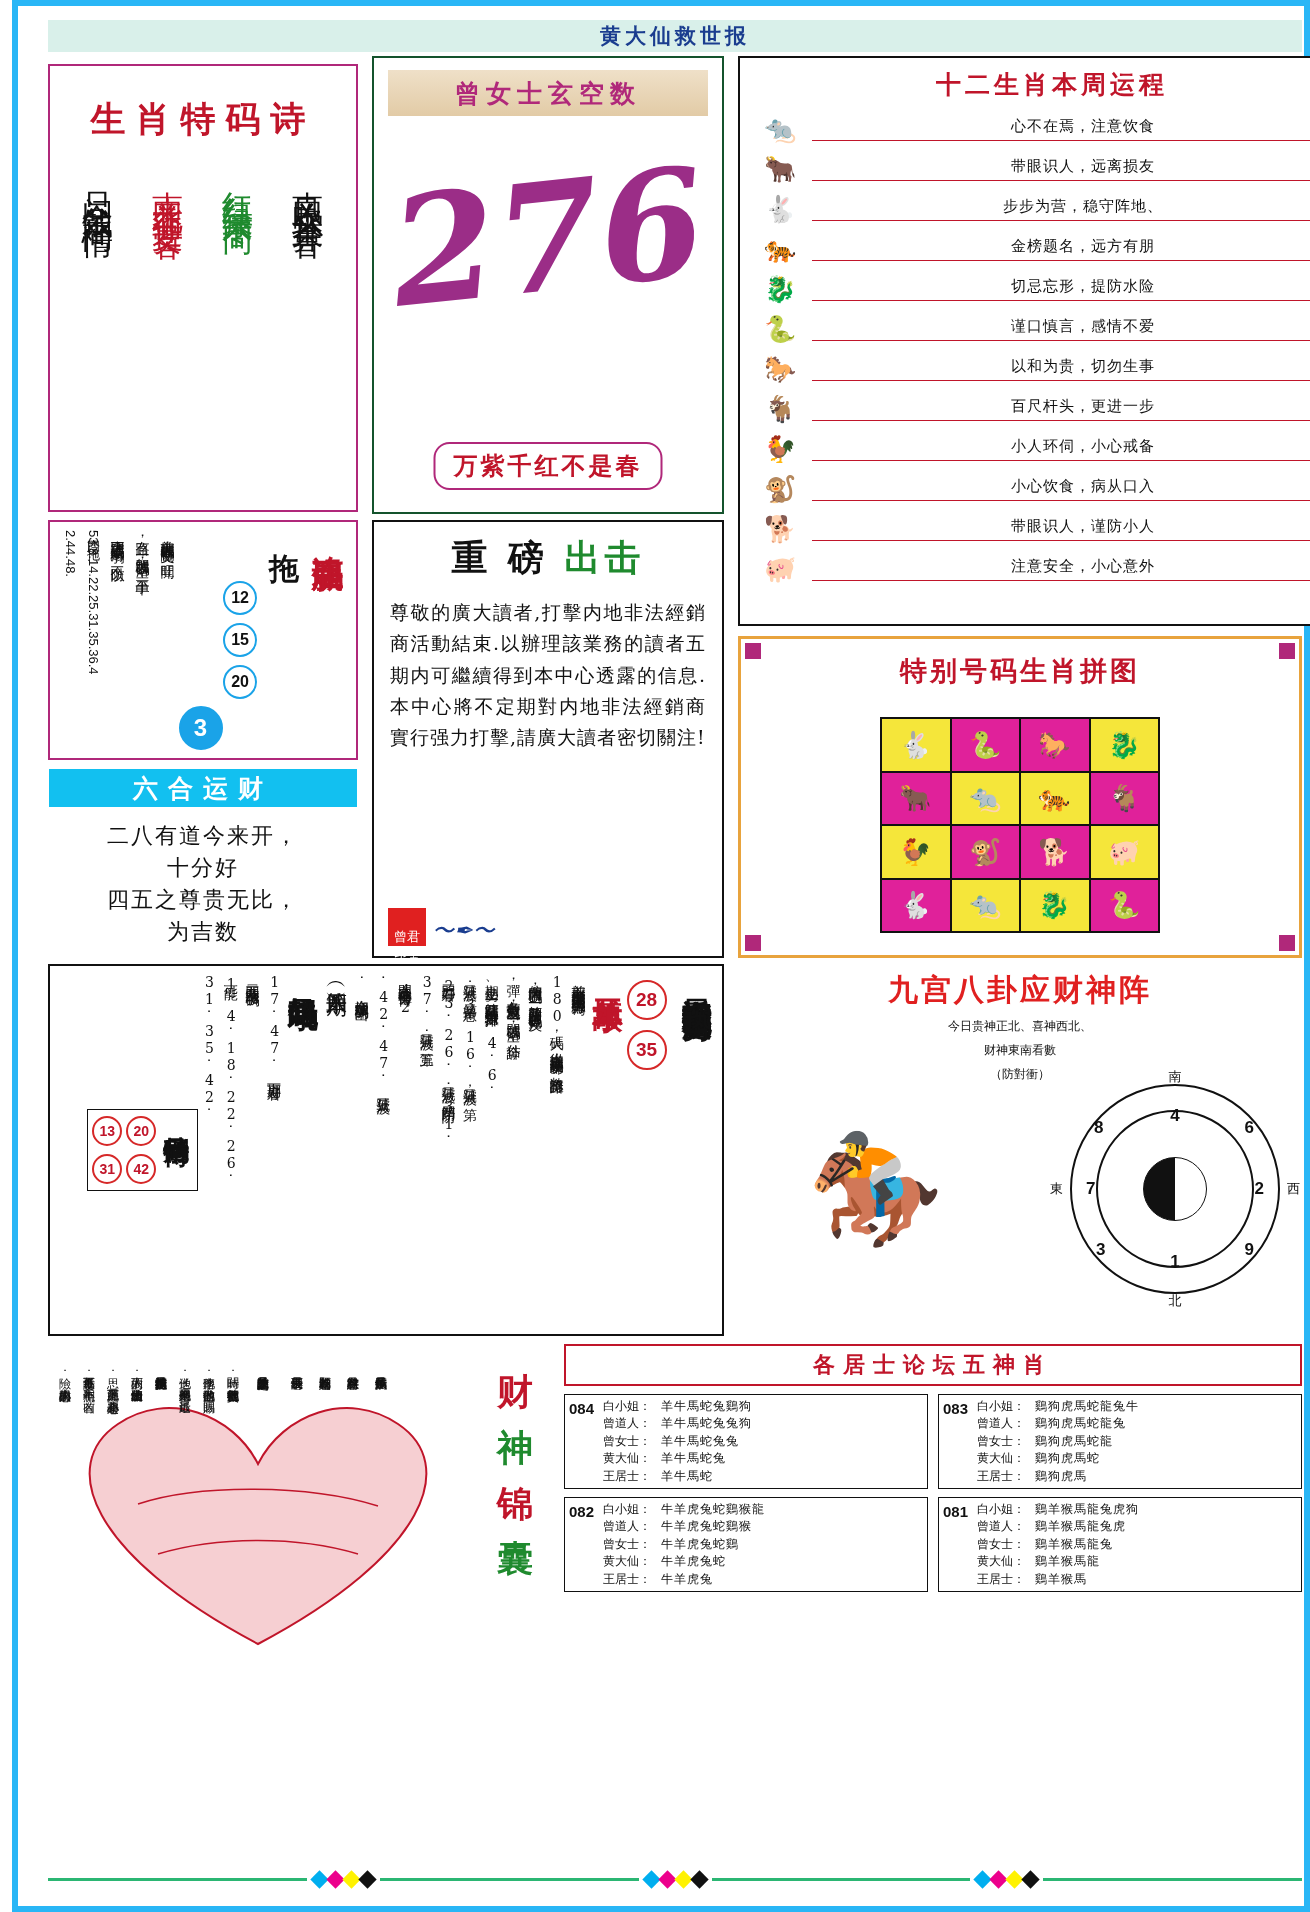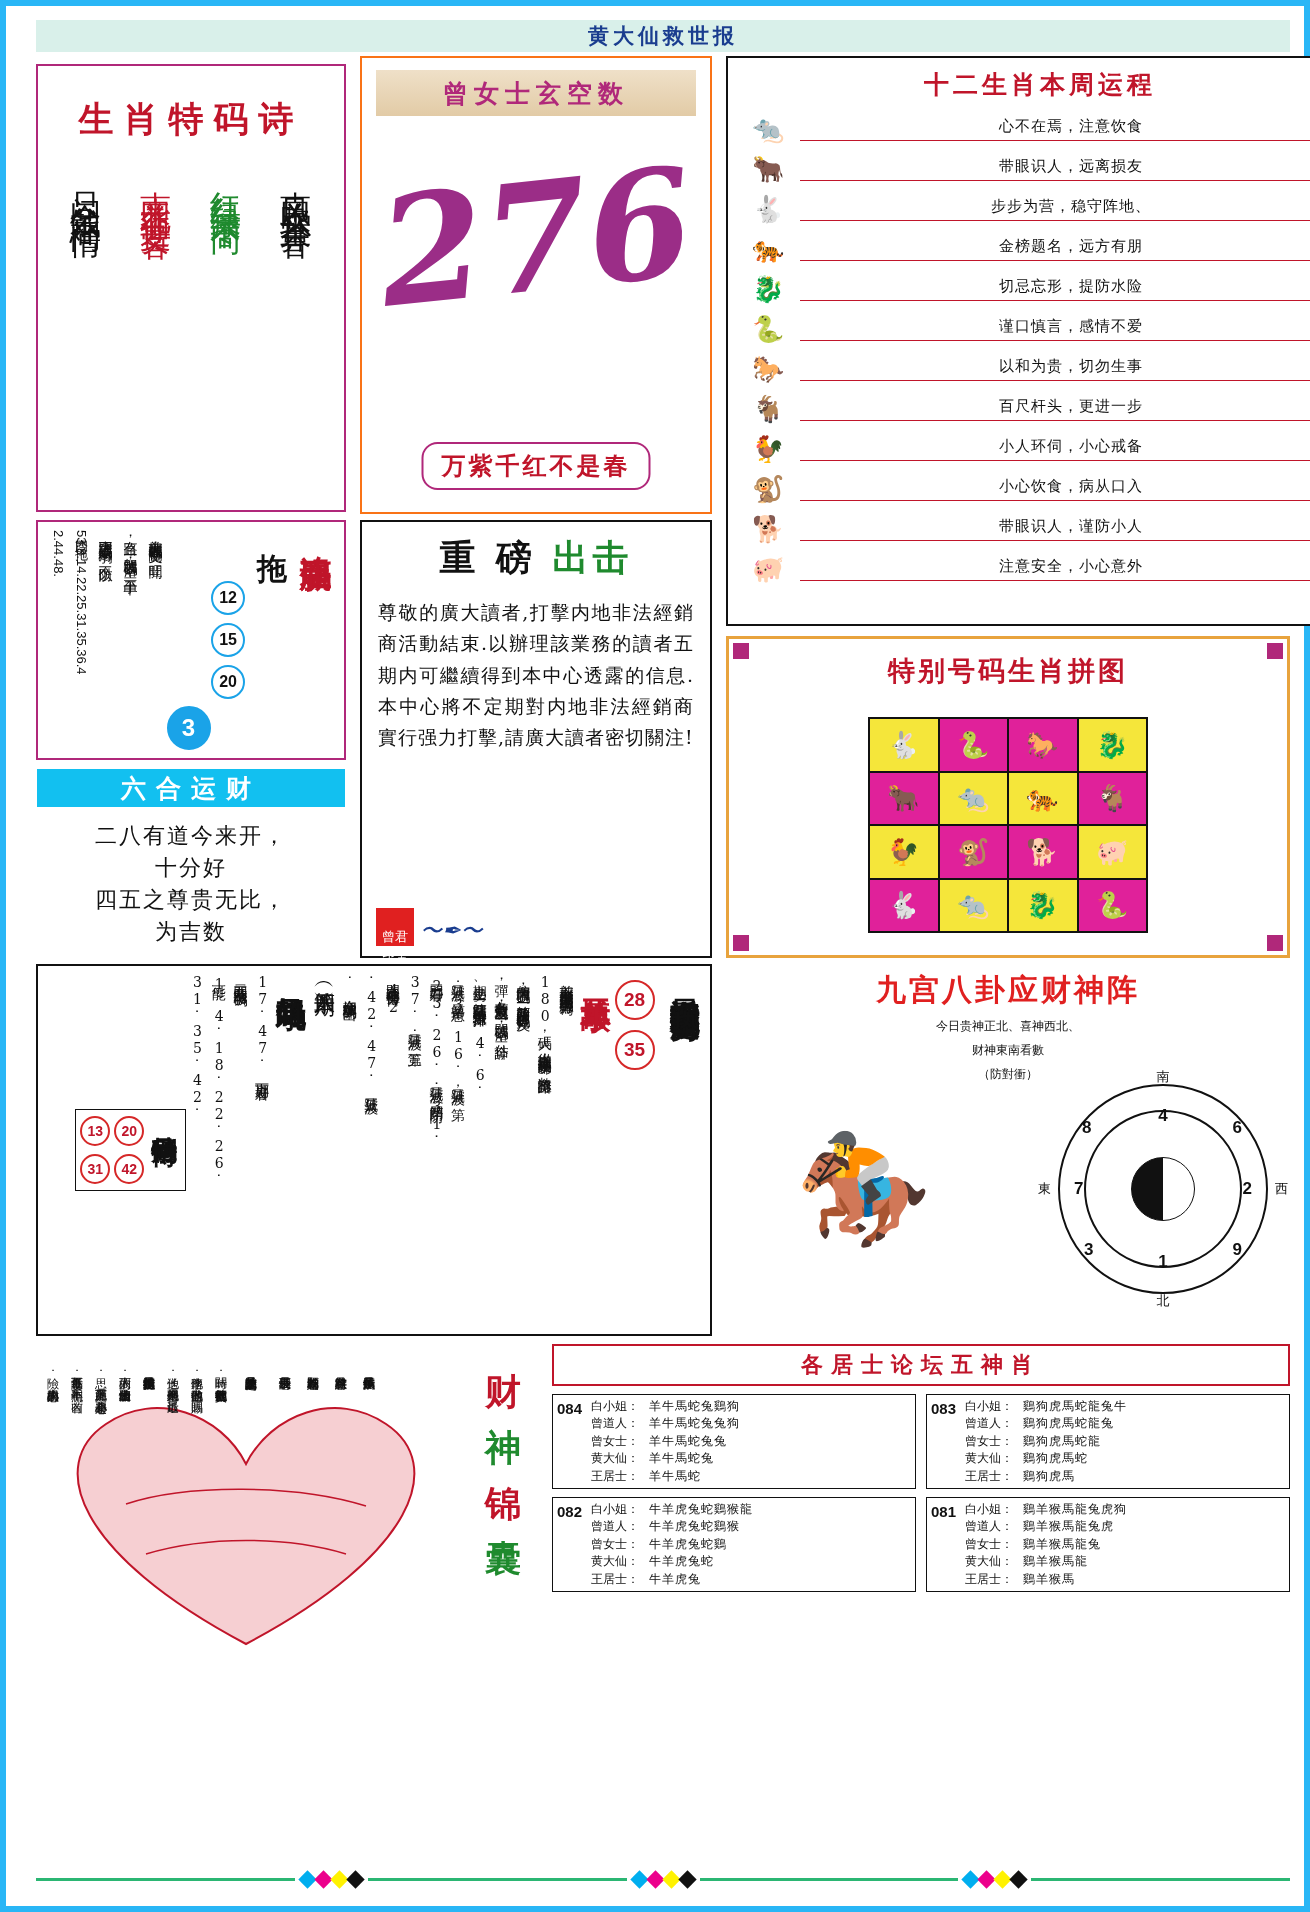--- a/index.html
+++ b/index.html
@@ -8,20 +8,21 @@
     width:1310px; height:1912px;
     background:#ffffff;
     font-family:"DejaVu Sans", sans-serif;
     position:relative;
     overflow:hidden;
   }
   .page {
     position:absolute; inset:0;
     border:6px solid #29b6f6;
     background:#fff;
+    margin-left:12px;
   }
   .inner { position:absolute; inset:6px; }
 
   
   .header {
     position:absolute; left:24px; top:8px; width:1254px; height:32px;
     background:#d9f0ea;
     display:flex; align-items:center; justify-content:center;
   }
   .header .title {
@@ -51,21 +52,21 @@
     font-family:"DejaVu Serif", serif;
     font-size:31px; line-height:1.42; letter-spacing:6px;
   }
   .c-red { color:#c0152a; }
   .c-green { color:#1f8a2e; }
   .c-black { color:#111; }
 
   
   #xuankong {
     left:348px; top:44px; width:352px; height:458px;
-    border:2px solid #f97316;
+    border:2px solid #14532d;
   }
   #xuankong .band {
     margin:12px 14px 0 14px; height:46px;
     background:linear-gradient(180deg,#efe0c8,#e2cba6);
     display:flex; align-items:center; justify-content:center;
   }
   #xuankong .band span {
     font-family:"DejaVu Serif", serif;
     font-size:25px; font-weight:bold; color:#b0287a; letter-spacing:6px;
   }

